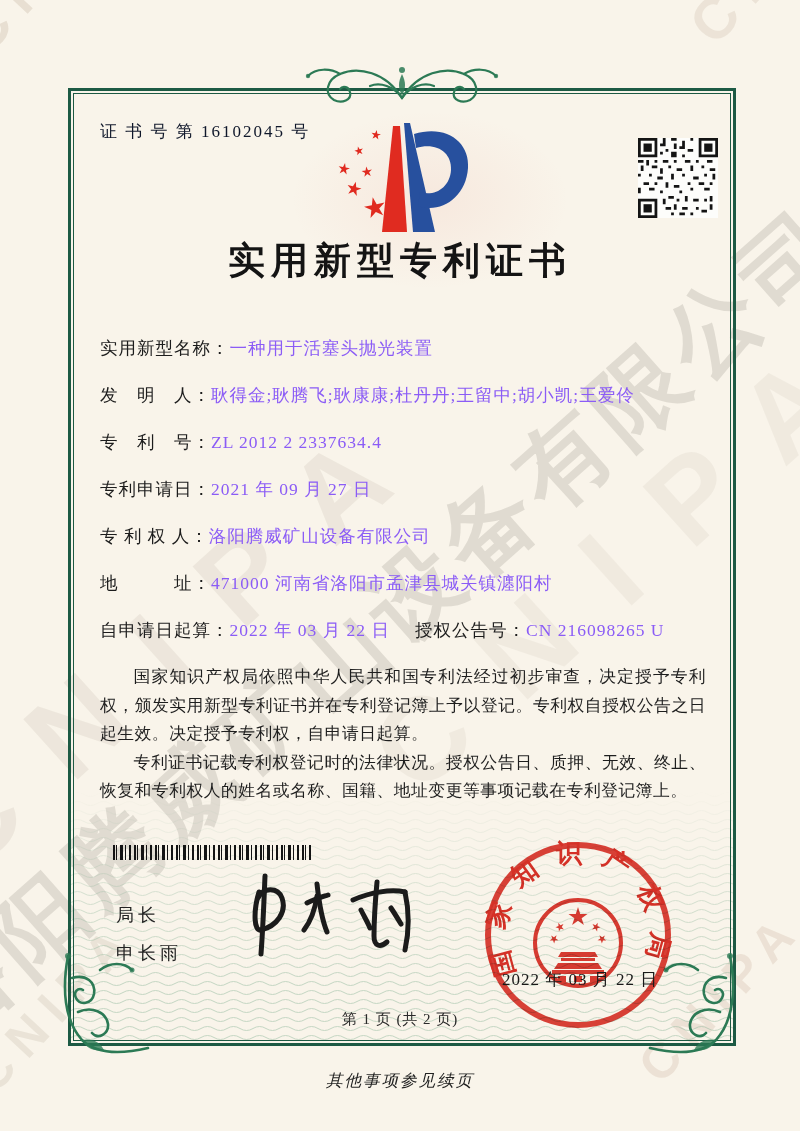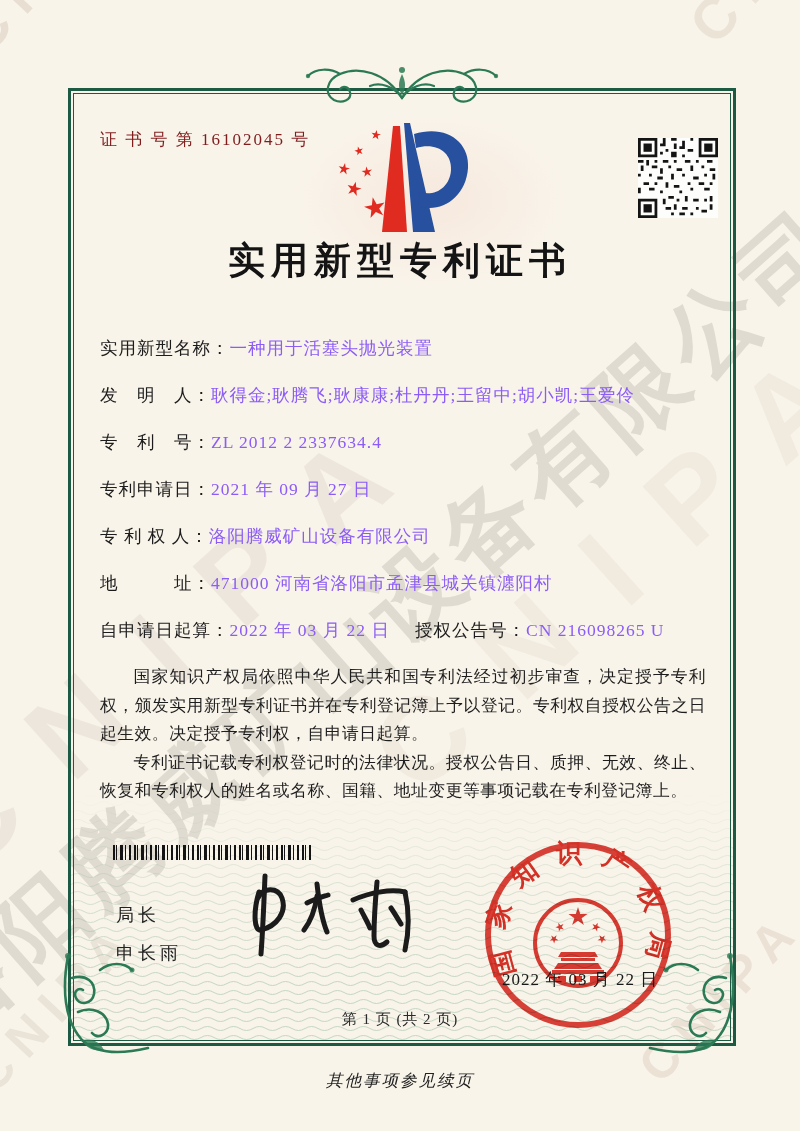--- a/index.html
+++ b/index.html
@@ -28,21 +28,21 @@
     mask-image:linear-gradient(180deg,rgba(0,0,0,0) 0,rgba(0,0,0,.7) 110px,#000 190px);}
   
   .frame{position:absolute;left:68px;top:88px;width:662px;height:952px;
     border:3px solid #1d5a44;z-index:2;}
   .frame::after{content:"";position:absolute;inset:2px;border:1px solid #1d5a44;}
   .ornament{position:absolute;z-index:2;}
   .orn-top{left:282px;top:58px;}
   .orn-bl{left:52px;top:948px;}
   .orn-br{left:634px;top:948px;transform:scaleX(-1);}
   
-  .cert-no{position:absolute;left:100px;top:128px;font-size:17px;letter-spacing:2px;color:#7f1d1d;z-index:3;}
+  .cert-no{position:absolute;left:100px;top:120px;font-size:17px;letter-spacing:2px;color:#0f172a;z-index:3;}
   .logo{position:absolute;left:330px;top:120px;z-index:3;}
   .qr{position:absolute;left:638px;top:138px;width:80px;height:80px;z-index:3;}
   .title{position:absolute;left:0;top:236px;width:100%;text-align:center;
     font-size:37px;font-weight:700;letter-spacing:6px;color:#141414;z-index:3;}
   
   .fields{position:absolute;left:100px;top:336px;width:612px;z-index:3;font-size:17.5px;}
   .field-row{height:47px;letter-spacing:1px;position:relative;}
   .field-row .lbl{color:#1c1c1c;}
   .field-row .val{color:#8b5cf6;}
   .grant-pair{position:absolute;left:315px;top:0;}

